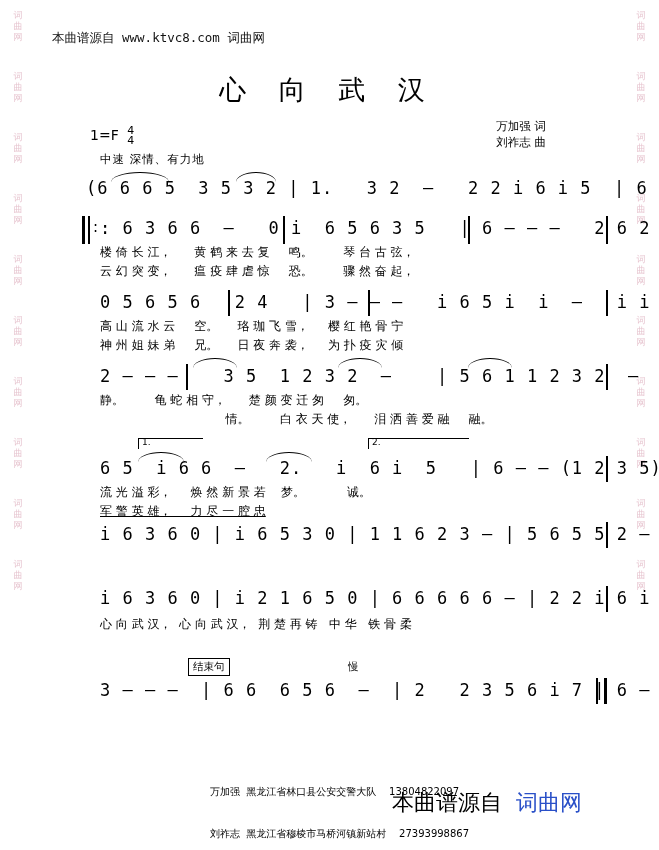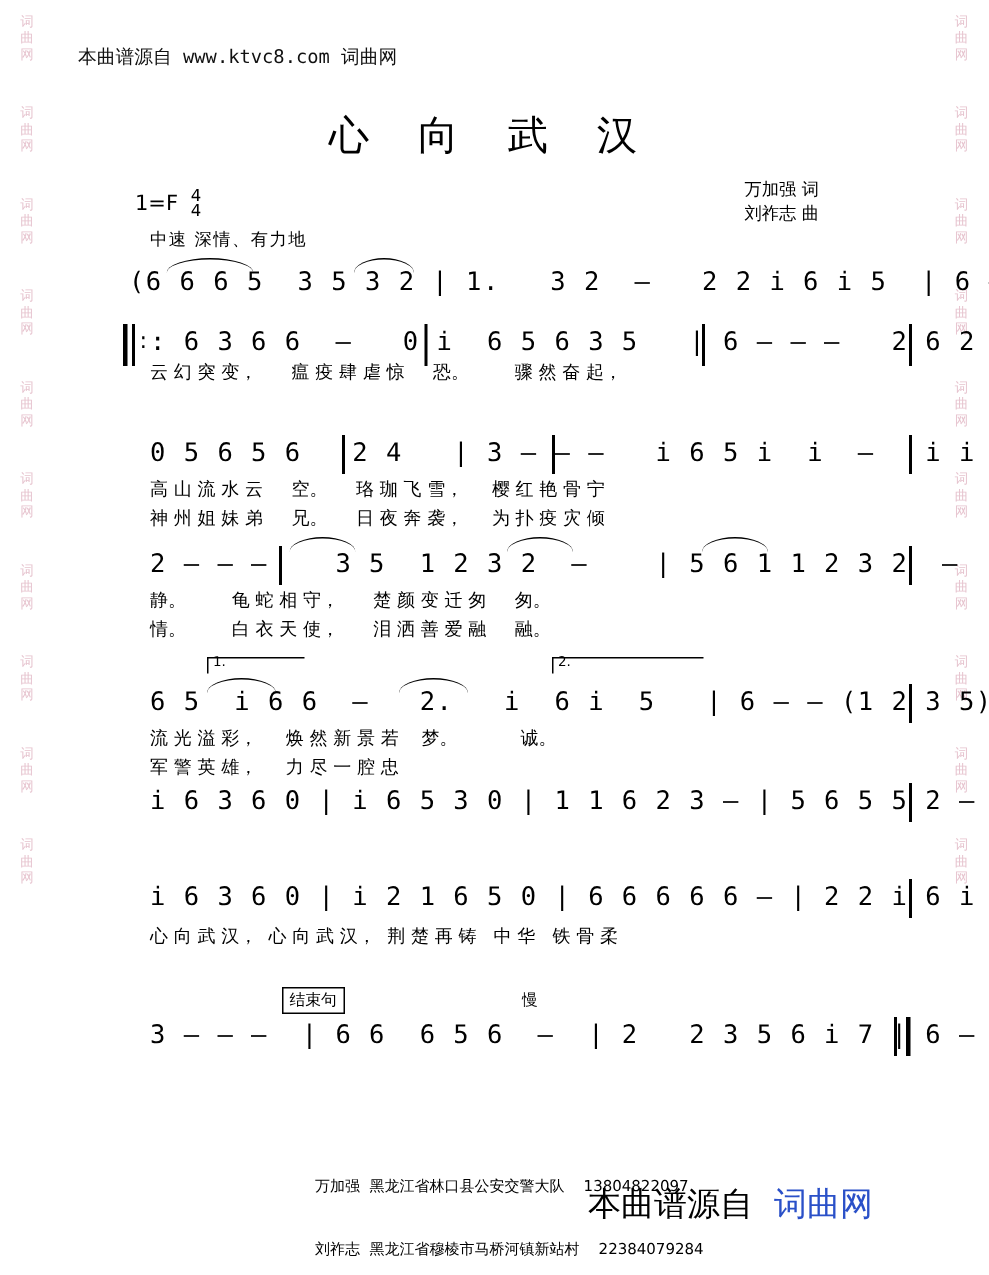--- a/index.html
+++ b/index.html
@@ -221,56 +221,57 @@
     <div class="notes" style="padding-left:48px;">(6 6 6 5  3 5 3 2 | 1.   3 2  –   2 2 i 6 i 5  | 6 – – – )</div>
     <div class="slur" style="left:73px;top:-6px;width:58px;"></div>
     <div class="slur" style="left:198px;top:-6px;width:40px;"></div>
   </div>
 
   <div class="system" style="top:218px;">
     <div class="barline" style="left:50px;top:-2px;height:28px;"></div>
     <div class="thickbar" style="left:44px;top:-2px;height:28px;"></div>
     <div class="repeat-dots" style="left:55px;top:6px;">:</div>
     <div class="notes" style="padding-left:62px;">: 6 3 6 6  –   0 i  6 5 6 3 5   | 6 – – –   2 6 2 2  2  –</div>
+    <div class="lyric" style="padding-left:62px;margin-top:6px;">楼 倚 长 江，      黄 鹤 来 去 复     鸣。        琴 台 古 弦，</div>
     <div class="lyric lyric2" style="padding-left:62px;">云 幻 突 变，      瘟 疫 肆 虐 惊     恐。        骤 然 奋 起，</div>
     <div class="barline" style="left:245px;top:-2px;height:28px;"></div>
     <div class="barline" style="left:430px;top:-2px;height:28px;"></div>
     <div class="barline" style="left:568px;top:-2px;height:28px;"></div>
   </div>
 
   <div class="system" style="top:292px;">
     <div class="notes" style="padding-left:62px;">0 5 6 5 6   2 4   | 3 – – –   i 6 5 i  i  –   i i 1 6 i 5 6</div>
     <div class="lyric" style="padding-left:62px;margin-top:6px;">高 山 流 水 云     空。     珞 珈 飞 雪，     樱 红 艳 骨 宁</div>
     <div class="lyric lyric2" style="padding-left:62px;">神 州 姐 妹 弟     兄。     日 夜 奔 袭，     为 扑 疫 灾 倾</div>
     <div class="barline" style="left:190px;top:-2px;height:26px;"></div>
     <div class="barline" style="left:330px;top:-2px;height:26px;"></div>
     <div class="barline" style="left:568px;top:-2px;height:26px;"></div>
   </div>
 
   <div class="system" style="top:366px;">
     <div class="notes" style="padding-left:62px;">2 – – –    3 5  1 2 3 2  –    | 5 6 1 1 2 3 2  –</div>
     <div class="lyric" style="padding-left:62px;margin-top:6px;">静。        龟 蛇 相 守，      楚 颜 变 迁 匆     匆。</div>
-    <div class="lyric lyric2" style="padding-left:62px;">情。        白 衣 天 使，      泪 洒 善 爱 融     融。</div>
+    <div class="lyric lyric2" style="padding-left:62px;text-align:center;">情。        白 衣 天 使，      泪 洒 善 爱 融     融。</div>
     <div class="slur" style="left:155px;top:-8px;width:44px;"></div>
     <div class="slur" style="left:300px;top:-8px;width:44px;"></div>
     <div class="slur" style="left:430px;top:-8px;width:44px;"></div>
     <div class="barline" style="left:148px;top:-2px;height:26px;"></div>
     <div class="barline" style="left:568px;top:-2px;height:26px;"></div>
   </div>
 
   <div class="system" style="top:440px;">
     <div class="volta" style="left:100px;top:-2px;width:64px;">
         <span>1.</span>
       </div>
     <div class="volta" style="left:330px;top:-2px;width:100px;">
         <span>2.</span>
       </div>
     <div class="notes" style="padding-left:62px;margin-top:18px;">6 5  i 6 6  –   2.   i  6 i  5   | 6 – – (1 2 3 5) :| 6 – – –</div>
     <div class="lyric" style="padding-left:62px;margin-top:6px;">流 光 溢 彩，     焕 然 新 景 若    梦。           诚。</div>
-    <div class="lyric lyric2" style="padding-left:62px;">军 警 英 雄，     力 尽 一 腔 忠</div>
+    <div class="lyric lyric2" style="padding-left:62px;text-decoration:underline;">军 警 英 雄，     力 尽 一 腔 忠</div>
     <div class="slur" style="left:100px;top:12px;width:46px;"></div>
     <div class="slur" style="left:228px;top:12px;width:46px;"></div>
     <div class="barline" style="left:568px;top:16px;height:26px;"></div>
   </div>
 
   <div class="system" style="top:524px;">
     <div class="notes" style="padding-left:62px;">i 6 3 6 0 | i 6 5 3 0 | 1 1 6 2 3 – | 5 6 5 5 2 –</div>
     <div class="barline" style="left:568px;top:-2px;height:26px;"></div>
   </div>
 
@@ -285,18 +286,18 @@
     <div class="plainlabel" style="left:310px;top:0px;">慢</div>
     <div class="notes" style="padding-left:62px;margin-top:20px;">3 – – –  | 6 6  6 5 6  –  | 2   2 3 5 6 i 7 | 6 – – –</div>
     <div class="thickbar" style="left:566px;top:18px;height:26px;"></div>
     <div class="barline" style="left:558px;top:18px;height:26px;"></div>
   </div>
 
 </div>
 
 <div class="footer">
   <div>万加强  黑龙江省林口县公安交警大队    13804822097</div>
-  <div>刘祚志  黑龙江省穆棱市马桥河镇新站村    22384079284</div>
+  <div>刘祚志  黑龙江省穆棱市马桥河镇新站村    27393998867</div>
 </div>
 
 <div class="bigmark">
   <span>本曲谱源自</span><span class="blue">词曲网</span>
 </div>
 
 </body></html>

